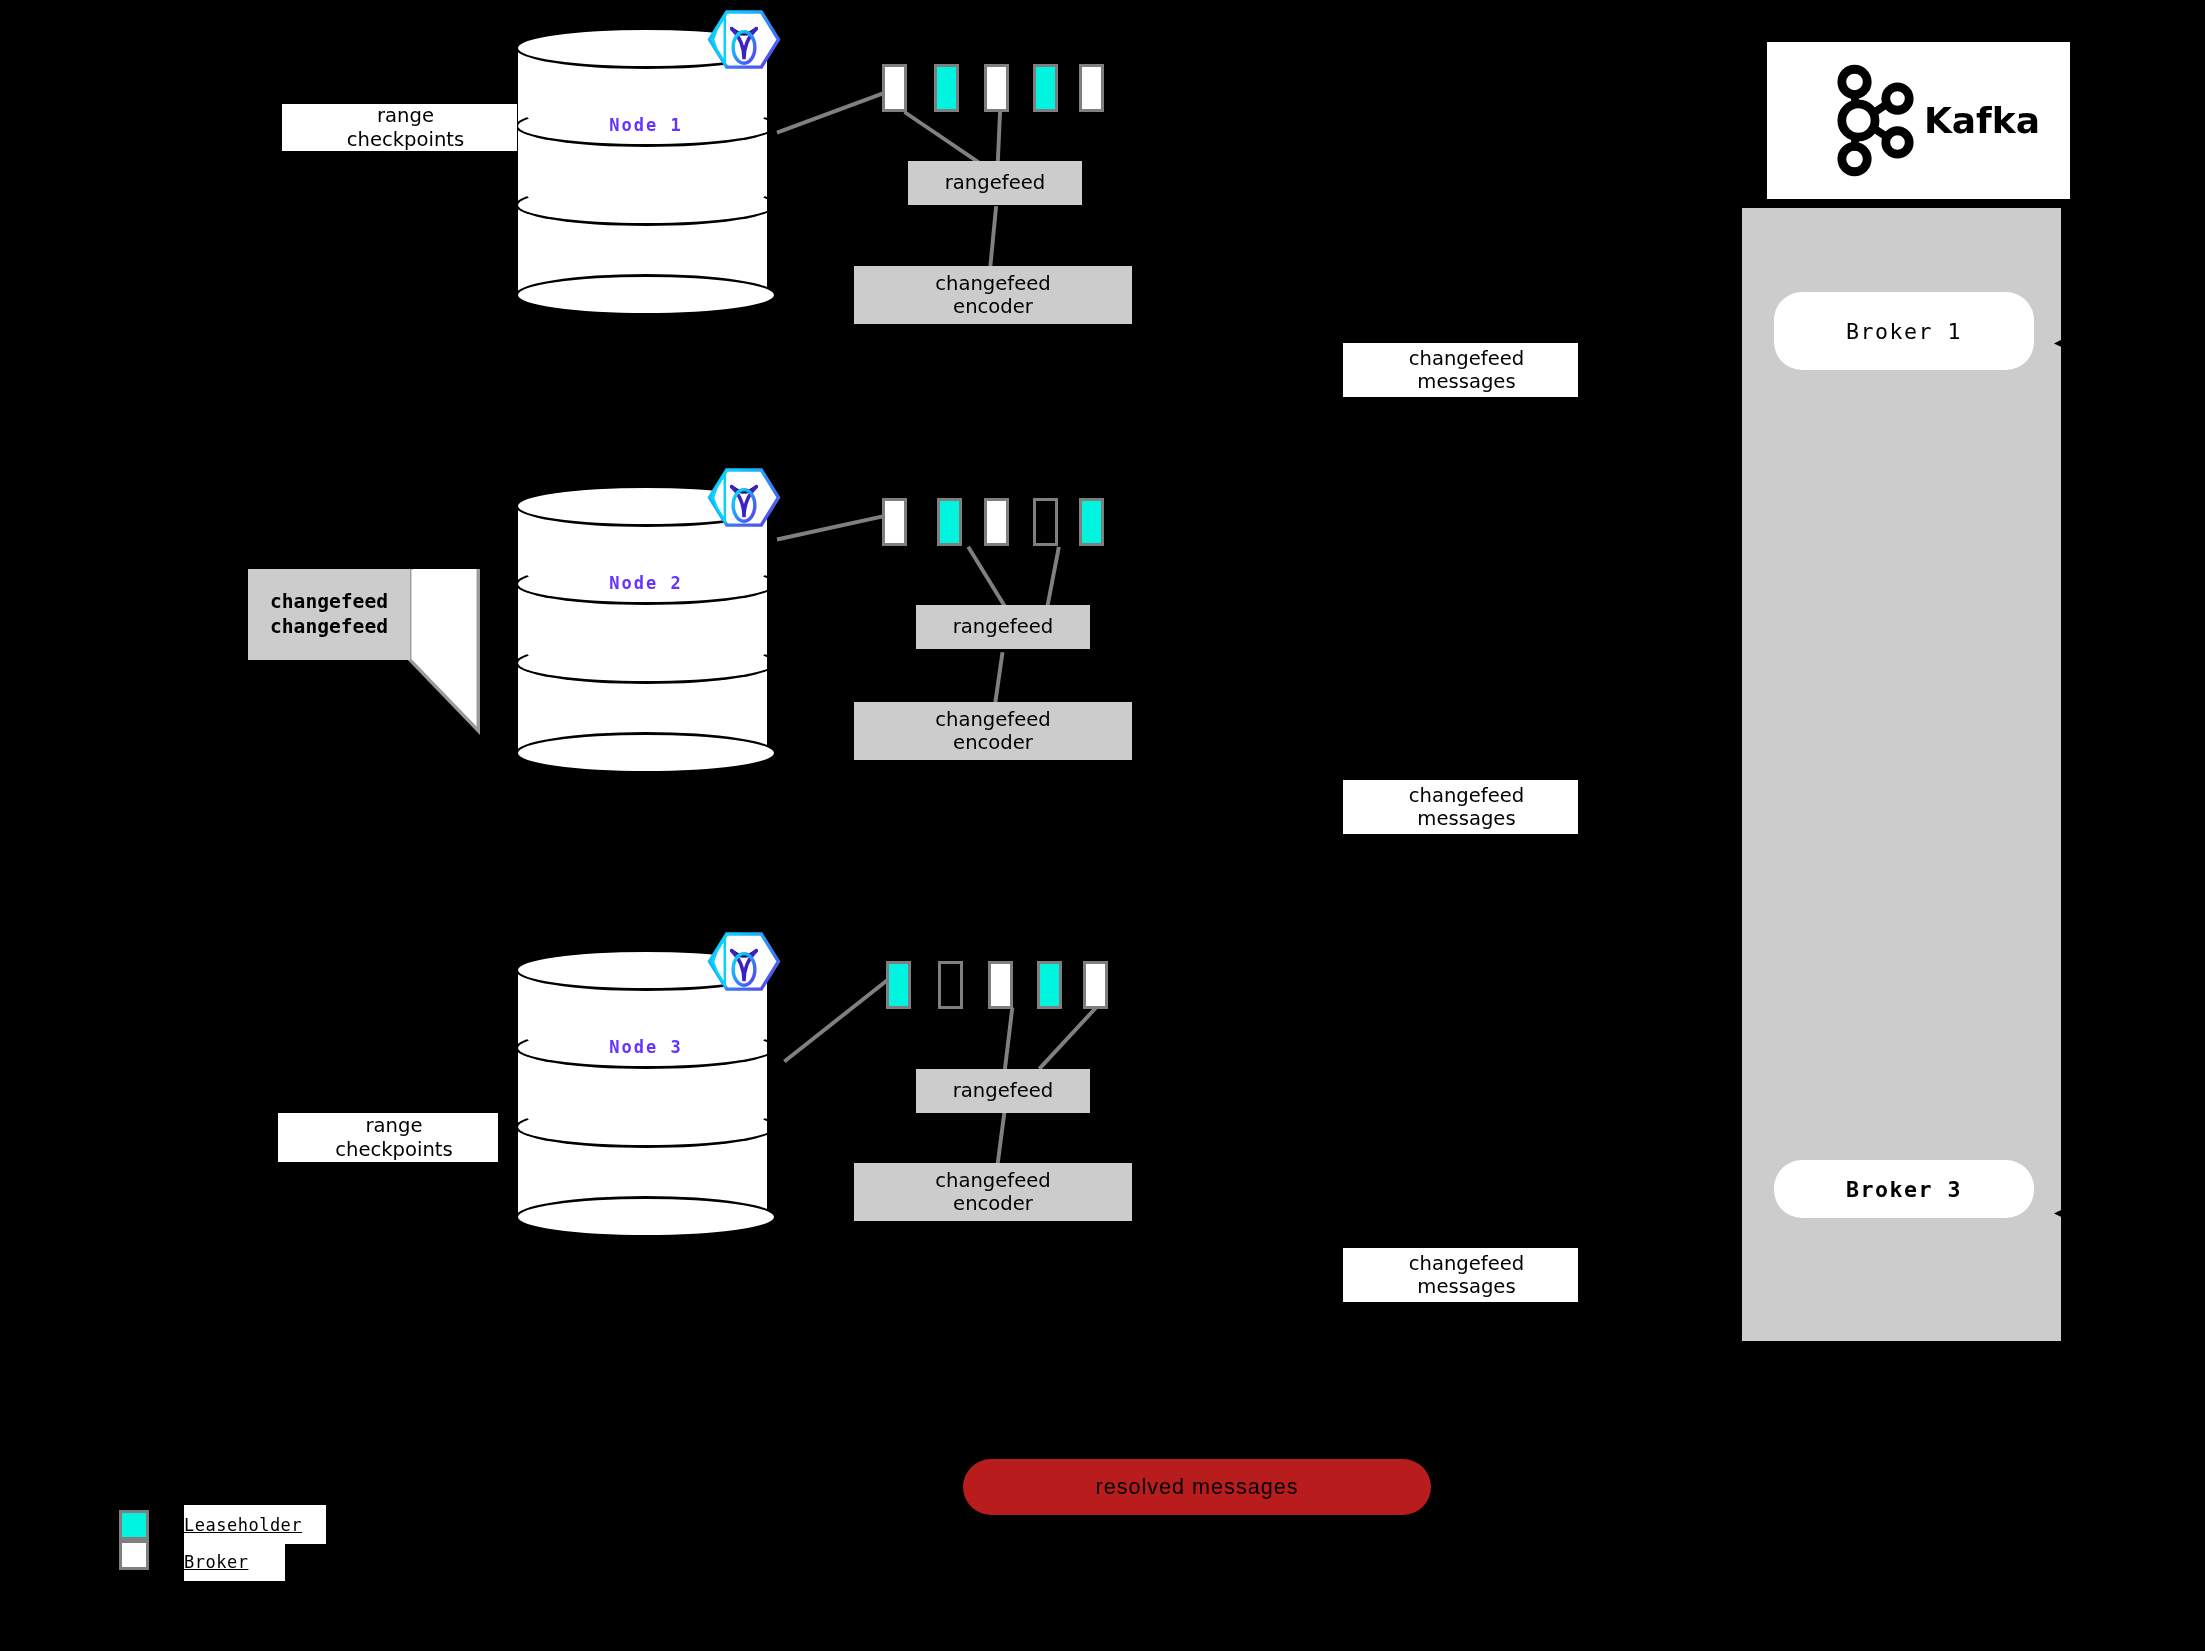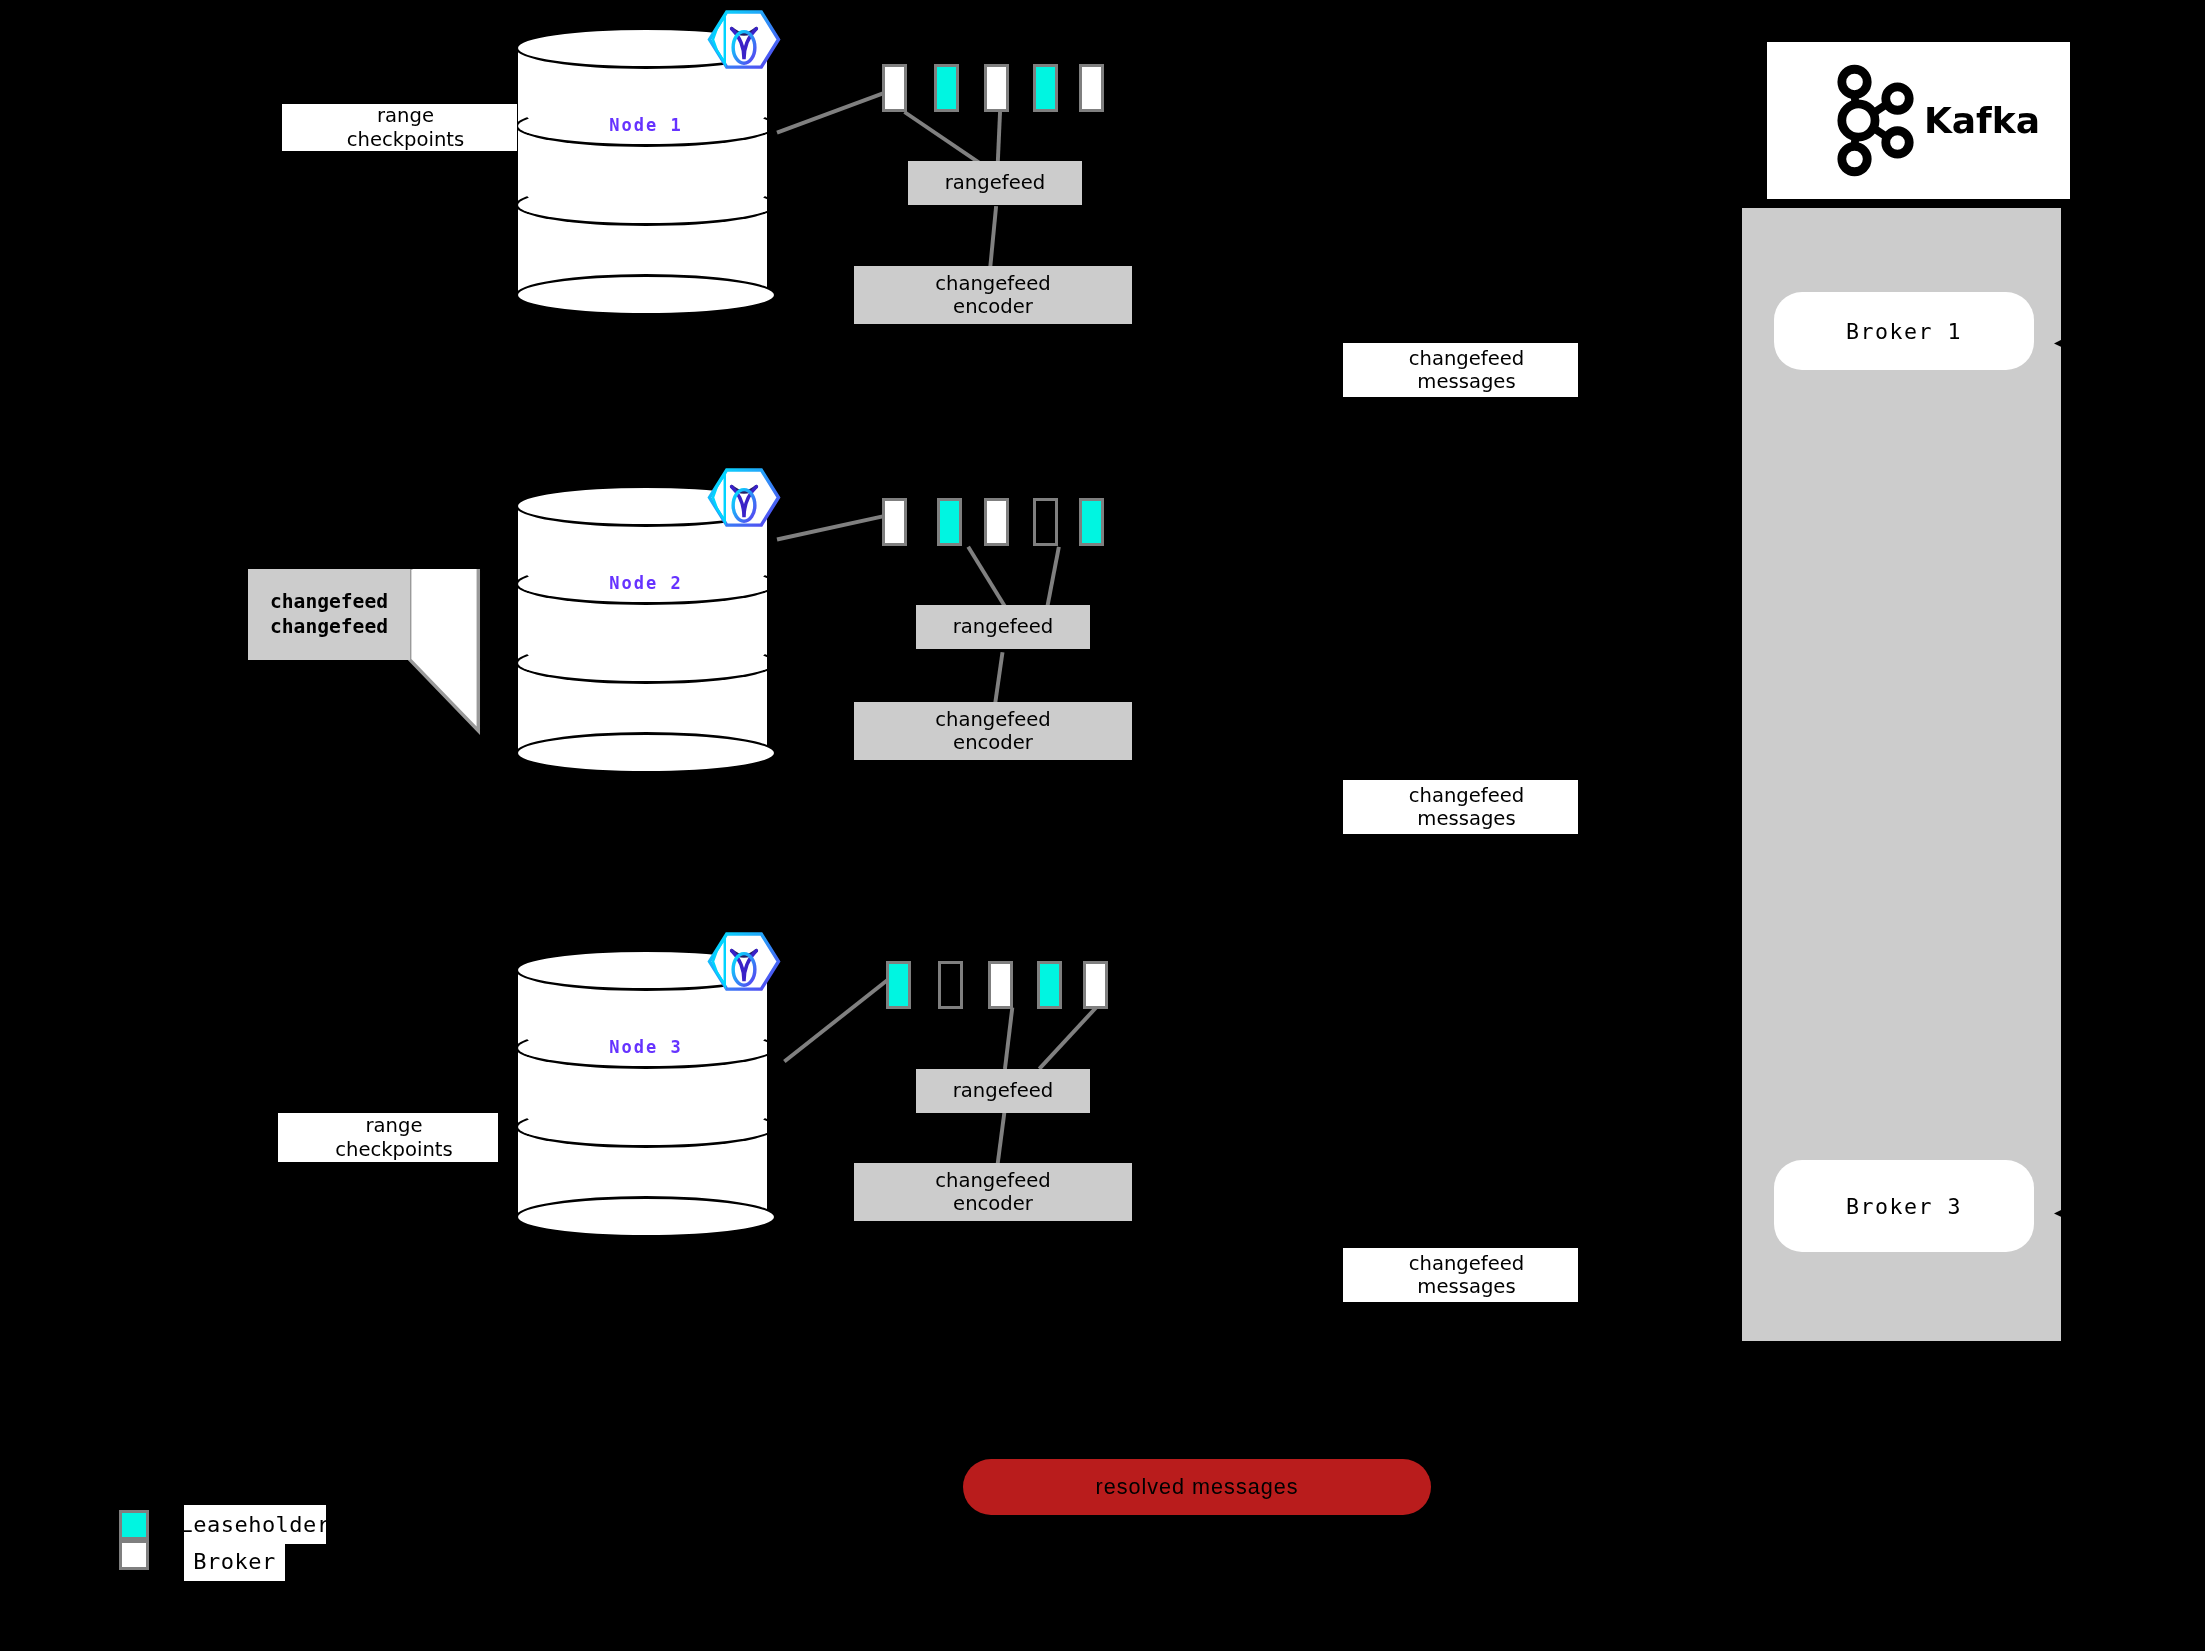--- a/index.html
+++ b/index.html
@@ -112,23 +112,23 @@
   }
 
   
   .legend-swatch{
     position:absolute;width:30px;height:30px;
     border:3.4px solid #7f7f7f;box-sizing:border-box;
   }
   .legend-label{
     position:absolute;background:#ffffff;color:#000;
     font-family:"DejaVu Sans Mono", monospace;
-    font-size:22px;
-    display:flex;align-items:center;justify-content:center;
-    letter-spacing:0.5px;z-index:7;
+    font-size:17px;
+    display:flex;align-items:center;
+    letter-spacing:0.5px;z-index:7;text-decoration:underline;
   }
 
   svg.overlay{position:absolute;left:0;top:0;width:2205px;height:1652px;
     pointer-events:none;z-index:3;}
   svg.overlay-top{z-index:9;}
 </style>
 </head>
 <body>
 
 <div id="stage">
@@ -336,21 +336,21 @@
       <line x1="78" y1="130" x2="108" y2="150" stroke="#000" stroke-width="16"></line>
     </svg>
     <span class="kafka-word">Kafka</span>
   </div>
 
   <div class="kafka-panel" style="left:1742px;top:208px;width:319px;height:1133px;"></div>
 
   <div class="broker" style="left:1774px;top:292px;width:260px;height:78px;">
     <span>Broker 1</span>
   </div>
-  <div class="broker" style="left:1774px;top:1160px;width:260px;height:92px;">
+  <div class="broker" style="left:1774px;top:1160px;width:260px;height:58px;font-weight:bold;">
     <span>Broker 3</span>
   </div>
 
   <div class="pill" style="left:963px;top:1459px;width:468px;height:56px;">
     <span>resolved messages</span>
   </div>
 
   <div class="legend-swatch fill-cyan" style="left:119px;top:1510px;background:#00f5e1;"></div>
   <div class="legend-label" style="left:184px;top:1505px;width:142px;height:39px;">
     <span>Leaseholder</span>

